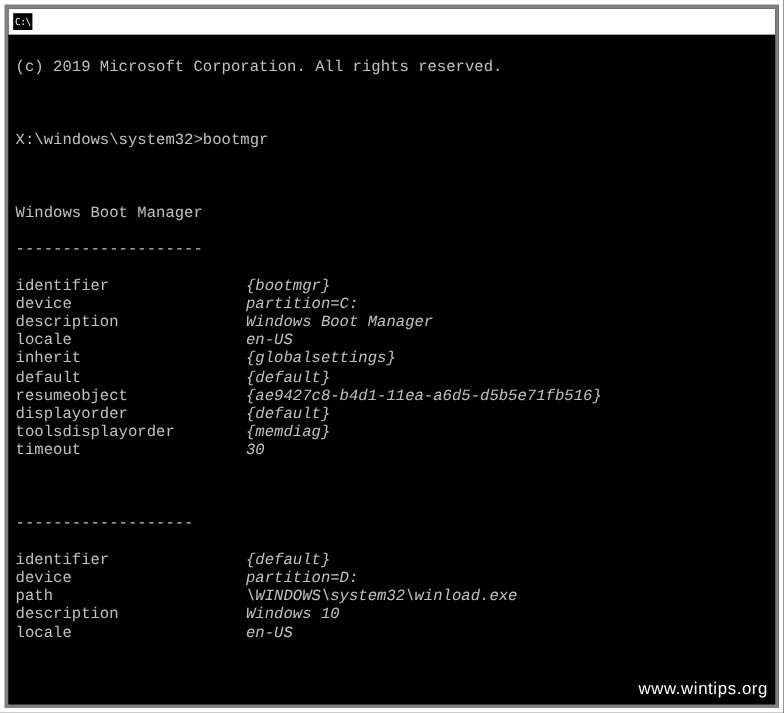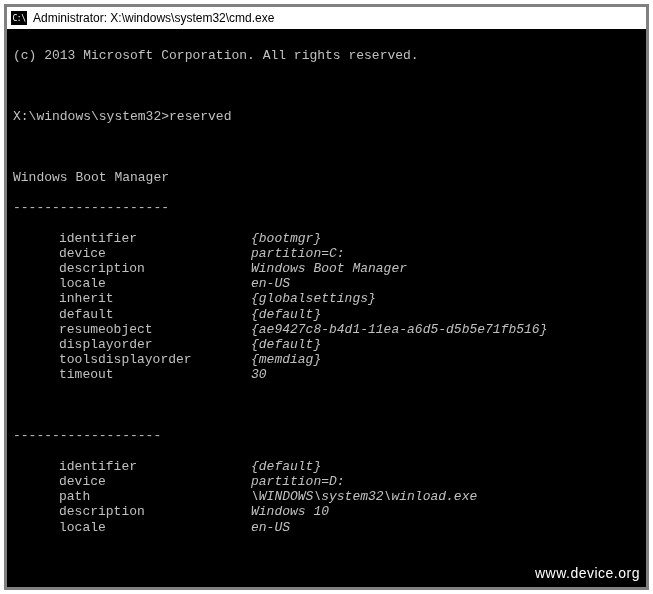--- a/index.html
+++ b/index.html
@@ -44,50 +44,49 @@
     background: #000;
     color: #c0c0c0;
     padding: 4px 6px;
     line-height: 15.2px;
     font-size: 13px;
     white-space: pre;
     height: calc(100% - 22px);
     position: relative;
   }
   .kv-row { display: flex; }
-  .kv-key { width: 192px; flex-shrink: 0; margin-left: 46px; }
+  .kv-key { width: 192px; flex-shrink: 0; }
   .kv-val { flex: 1; font-style: italic; }
   .watermark {
     position: absolute;
     right: 6px;
     bottom: 6px;
     color: #fff;
     font-family: 'Segoe UI', Tahoma, sans-serif;
     font-size: 14px;
     text-shadow: 1px 1px 2px #000, -1px -1px 2px #000;
     letter-spacing: 0.5px;
   }
 </style>
 </head>
 <body>
 
 <div class="frame">
   <div class="titlebar">
     <span class="icon">C:\</span>
-    <span>Administrator: X:\windows\system32\cmd.exe</span>
   </div>
 
   <div class="terminal">
-<div>(c) 2013 Microsoft Corporation. All rights reserved.</div>
+<div>(c) 2019 Microsoft Corporation. All rights reserved.</div>
 <div> </div>
-<div><span>X:\windows\system32&gt;</span><span>reserved</span></div>
+<div><span>X:\windows\system32&gt;</span><span>bootmgr</span></div>
 <div> </div>
 <div>Windows Boot Manager</div>
 <div>--------------------</div>
 <div id="sec1-rows"><div class="kv-row"><span class="kv-key">identifier</span><span class="kv-val">{bootmgr}</span></div><div class="kv-row"><span class="kv-key">device</span><span class="kv-val">partition=C:</span></div><div class="kv-row"><span class="kv-key">description</span><span class="kv-val">Windows Boot Manager</span></div><div class="kv-row"><span class="kv-key">locale</span><span class="kv-val">en-US</span></div><div class="kv-row"><span class="kv-key">inherit</span><span class="kv-val">{globalsettings}</span></div><div class="kv-row"><span class="kv-key">default</span><span class="kv-val">{default}</span></div><div class="kv-row"><span class="kv-key">resumeobject</span><span class="kv-val">{ae9427c8-b4d1-11ea-a6d5-d5b5e71fb516}</span></div><div class="kv-row"><span class="kv-key">displayorder</span><span class="kv-val">{default}</span></div><div class="kv-row"><span class="kv-key">toolsdisplayorder</span><span class="kv-val">{memdiag}</span></div><div class="kv-row"><span class="kv-key">timeout</span><span class="kv-val">30</span></div></div>
 <div> </div>
 <div>-------------------</div>
 <div id="sec2-rows"><div class="kv-row"><span class="kv-key">identifier</span><span class="kv-val">{default}</span></div><div class="kv-row"><span class="kv-key">device</span><span class="kv-val">partition=D:</span></div><div class="kv-row"><span class="kv-key">path</span><span class="kv-val">\WINDOWS\system32\winload.exe</span></div><div class="kv-row"><span class="kv-key">description</span><span class="kv-val">Windows 10</span></div><div class="kv-row"><span class="kv-key">locale</span><span class="kv-val">en-US</span></div></div>
 
 
-    <div class="watermark">www.device.org</div>
+    <div class="watermark">www.wintips.org</div>
   </div>
 </div>
 
 </body></html>

